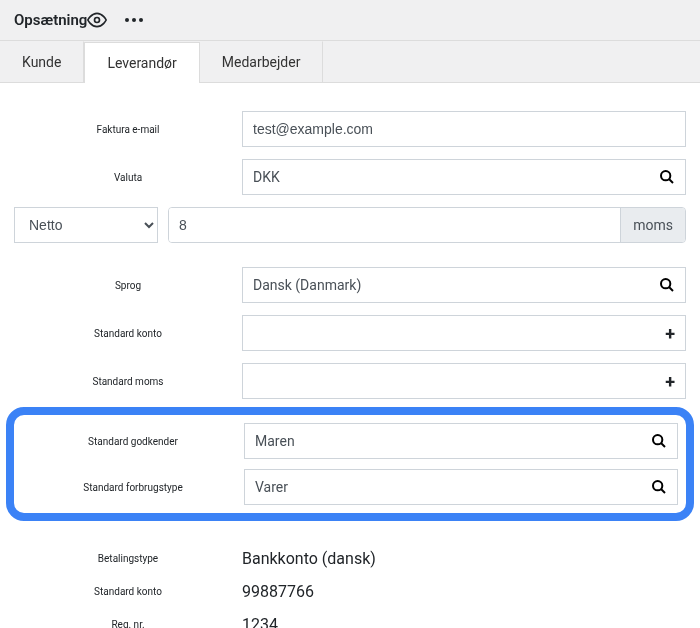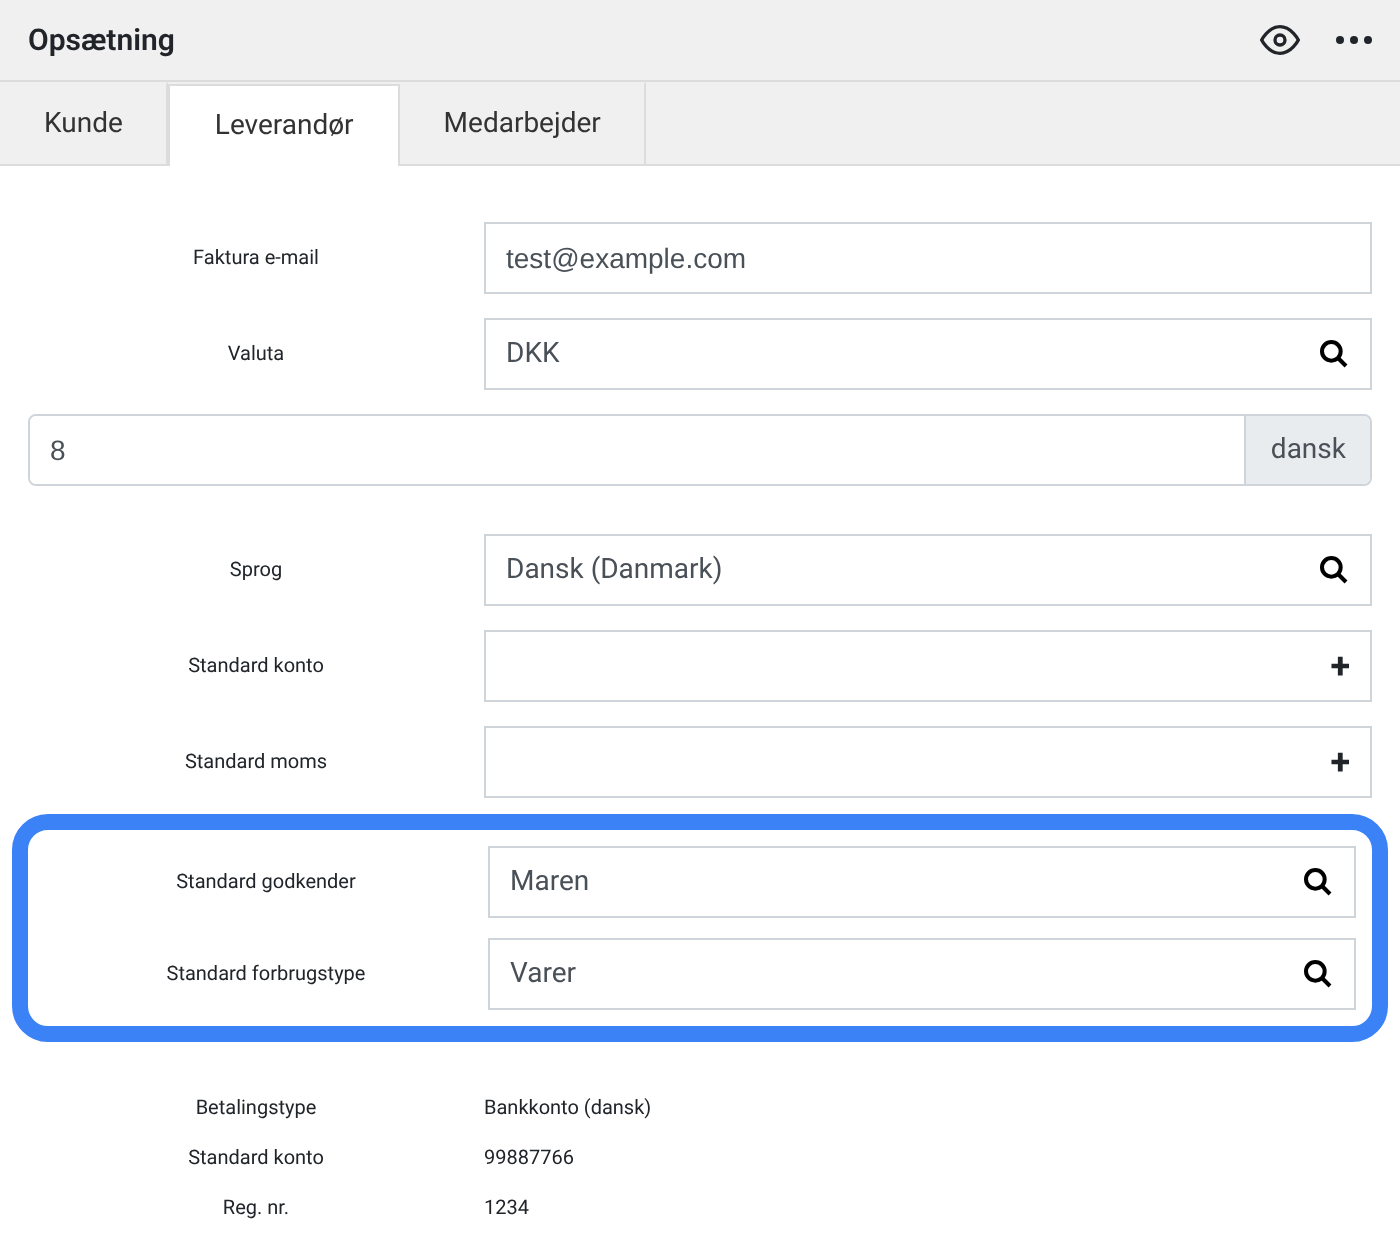--- a/index.html
+++ b/index.html
@@ -8,21 +8,20 @@
       font-size: 14px;
       color: #212529;
       background: #fff;
       width: 700px;
       height: 628px;
       overflow: hidden;
     }
     .header {
       display: flex;
       align-items: center;
-      justify-content: space-between;
       background: #f0f0f1;
       border-bottom: 1px solid #dcdcdc;
       padding: 10px 14px;
     }
     .header h1 { font-size: 15px; font-weight: 600; }
     .header-actions { display: flex; align-items: center; gap: 18px; }
     .tabs {
       display: flex;
       background: #f0f0f1;
       border-bottom: 1px solid #dcdcdc;
@@ -109,21 +108,21 @@
       display: flex;
       align-items: center;
       padding: 0 12px;
       background: #e9ecef;
       border-left: 1px solid #ced4da;
       font-size: 14px;
       color: #495057;
     }
     .static-val {
       color: #212529;
-      font-size: 10px;
+      font-size: 16px;
     }
     .btn-primary {
       background: #0d8bf2;
       color: #fff;
       border: none;
       border-radius: 4px;
       padding: 10px 16px;
       font-size: 14px;
       font-weight: 600;
       cursor: pointer;
@@ -186,23 +185,26 @@
               <circle cx="10" cy="10" r="7"></circle>
               <line x1="21" y1="21" x2="15" y2="15"></line>
             </svg>
         </span>
       </div>
     </div>
   </div>
 
   <div class="row" style="margin-bottom:24px;">
     <div class="control">
+      <select class="select">
+        <option>Netto</option>
+      </select>
       <div class="input-group">
         <input value="8" style="">
-        <span class="suffix">dansk</span>
+        <span class="suffix">moms</span>
       </div>
     </div>
   </div>
 
   <div class="row">
     <div class="label">Sprog</div>
     <div class="control">
       <div class="combo">
         <span>Dansk (Danmark)</span>
         <span class="addon">

